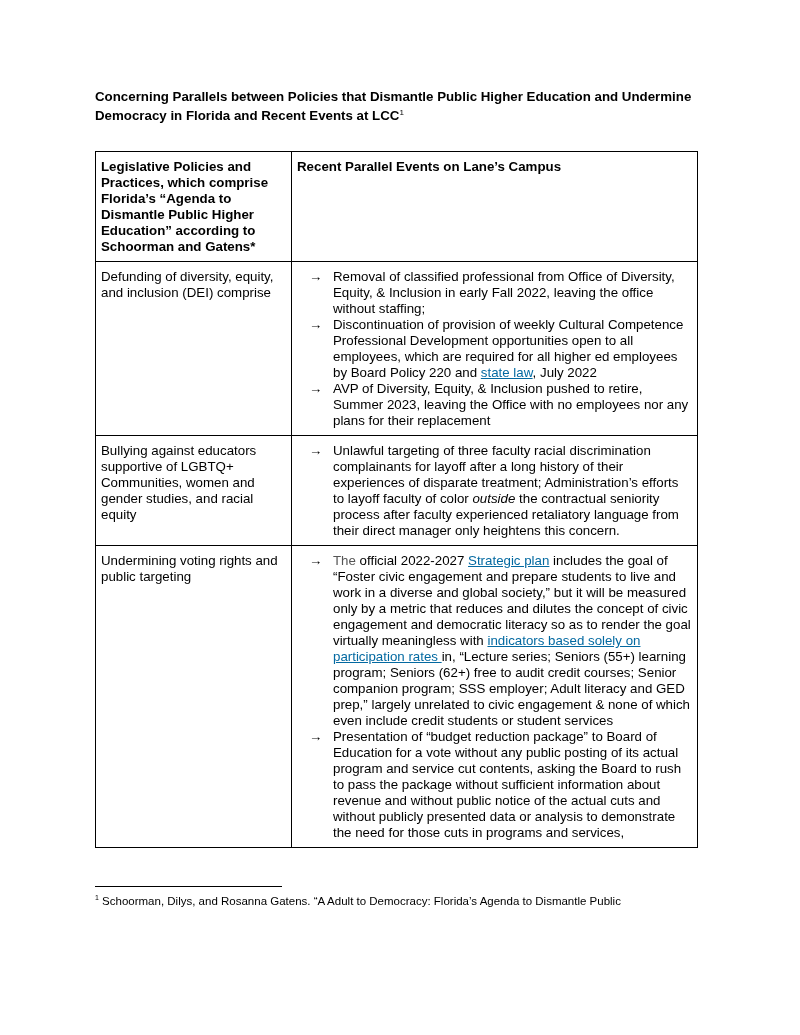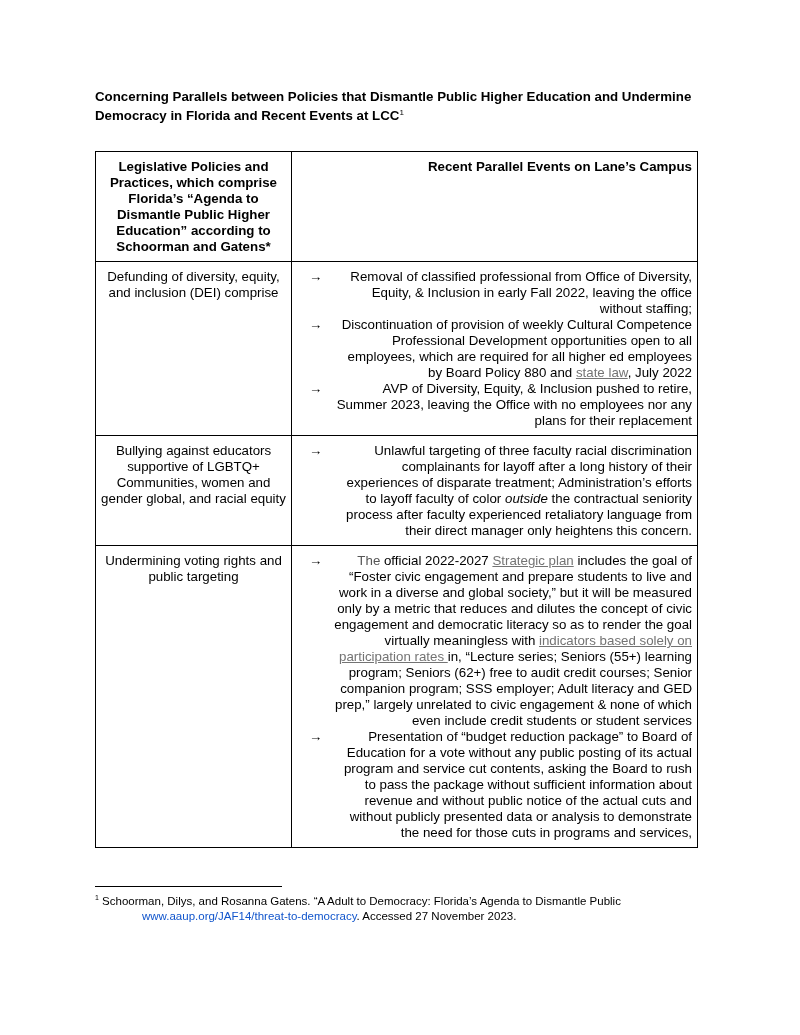--- a/index.html
+++ b/index.html
@@ -1,28 +1,28 @@
 <!DOCTYPE html>
 <html><head>
 <meta charset="utf-8">
 <style>
   html, body { margin:0; padding:0; background:#ffffff; }
   body { width:800px; height:1035px; position:relative; font-family:"Liberation Sans", sans-serif; color:#000; }
   .title { position:absolute; left:95px; top:87px; width:620px; font-weight:bold; font-size:13.3px; line-height:19px; }
   .title sup { font-size:8px; font-weight:normal; vertical-align:super; line-height:0; }
   table.main { position:absolute; left:95px; top:151px; width:603px; border-collapse:collapse; font-size:13.3px; line-height:16px; }
   table.main td { border:1px solid #000; vertical-align:top; padding:7px 5px 6px 5px; }
-  td.c1 { width:185px;text-align:center; }
-  td.c2 { padding-left:5px;text-align:right; }
+  td.c1 { width:185px; }
+  td.c2 { padding-left:5px; }
   .hdr { font-weight:bold; }
   ul.arrows { list-style:none; margin:0; padding:0 0 0 36px; }
   ul.arrows li { position:relative; margin:0; }
   ul.arrows li .arr { position:absolute; left:-24px; top:0; }
-  a.lnk { color:#737373; text-decoration:underline; }
-  .grey { color:#555;margin-left:24px; }
+  a.lnk { color:#0369a1; text-decoration:underline; }
+  .grey { color:#555; }
   .fn-rule { position:absolute; left:95px; top:886px; width:187px; border-top:1px solid #000; }
   .footnote { position:absolute; left:95px; top:894px; width:640px; font-size:11.5px; line-height:15px; }
   .footnote .indent { padding-left:47px; display:block; }
   .footnote sup { font-size:7px; vertical-align:super; line-height:0; }
   .footnote .url { color:#1155cc; }
 </style>
 </head>
 <body>
 
 <div class="title"><span>Concerning Parallels between Policies that Dismantle Public Higher Education and Undermine Democracy in Florida and Recent Events at LCC</span><sup>1</sup></div>
@@ -32,28 +32,28 @@
       <tr>
     <td class="c1 hdr">Legislative Policies and Practices, which comprise Florida’s “Agenda to Dismantle Public Higher Education” according to Schoorman and Gatens*</td>
     <td class="c2 hdr">Recent Parallel Events on Lane’s Campus</td>
   </tr>
 
   <tr>
     <td class="c1">Defunding of diversity, equity, and inclusion (DEI) comprise</td>
     <td class="c2">
       <ul class="arrows">
         <li><span class="arr">→</span><span>Removal of classified professional from Office of Diversity, Equity, &amp; Inclusion in early Fall 2022, leaving the office without staffing;</span></li>
-        <li><span class="arr">→</span><span>Discontinuation of provision of weekly Cultural Competence Professional Development opportunities open to all employees, which are required for all higher ed employees by Board Policy 880 and </span><a class="lnk" href="#">state law</a><span>, July 2022</span></li>
+        <li><span class="arr">→</span><span>Discontinuation of provision of weekly Cultural Competence Professional Development opportunities open to all employees, which are required for all higher ed employees by Board Policy 220 and </span><a class="lnk" href="#">state law</a><span>, July 2022</span></li>
         <li><span class="arr">→</span><span>AVP of Diversity, Equity, &amp; Inclusion pushed to retire, Summer 2023, leaving the Office with no employees nor any plans for their replacement</span></li>
       </ul>
     </td>
   </tr>
 
   <tr>
-    <td class="c1">Bullying against educators supportive of LGBTQ+ Communities, women and gender global, and racial equity</td>
+    <td class="c1">Bullying against educators supportive of LGBTQ+ Communities, women and gender studies, and racial equity</td>
     <td class="c2">
       <ul class="arrows">
         <li><span class="arr">→</span><span>Unlawful targeting of three faculty racial discrimination complainants for layoff after a long history of their experiences of disparate treatment; Administration’s efforts to layoff faculty of color </span><em>outside</em><span> the contractual seniority process after faculty experienced retaliatory language from their direct manager only heightens this concern.</span></li>
       </ul>
     </td>
   </tr>
 
   <tr>
     <td class="c1">Undermining voting rights and public targeting</td>
     <td class="c2">
@@ -62,14 +62,13 @@
         <li><span class="arr">→</span><span>Presentation of “budget reduction package” to Board of Education for a vote without any public posting of its actual program and service cut contents, asking the Board to rush to pass the package without sufficient information about revenue and without public notice of the actual cuts and without publicly presented data or analysis to demonstrate the need for those cuts in programs and services,</span></li>
       </ul>
     </td>
   </tr>
 </tbody>
   </table>
 
 <div class="fn-rule"></div>
 <div class="footnote">
   <sup>1</sup><span> Schoorman, Dilys, and Rosanna Gatens. “A Adult to Democracy: Florida’s Agenda to Dismantle Public</span>
-  <span class="indent"><span class="url">www.aaup.org/JAF14/threat-to-democracy</span><span>. Accessed 27 November 2023.</span></span>
 </div>
 
 </body></html>

